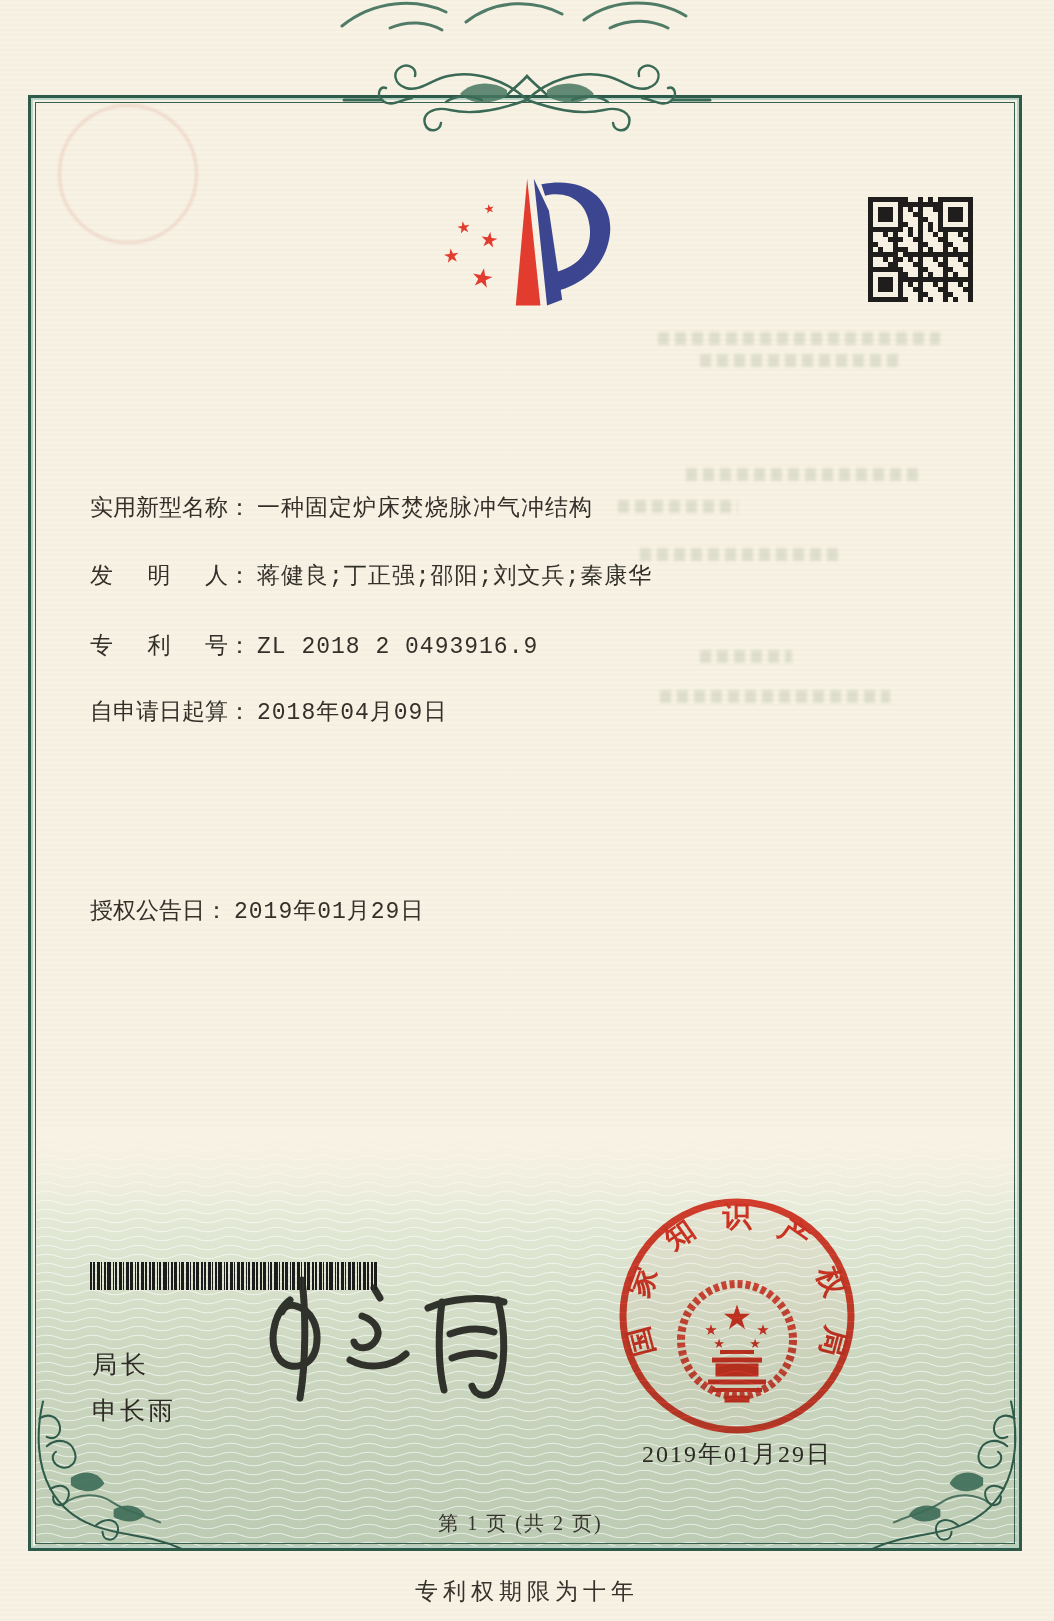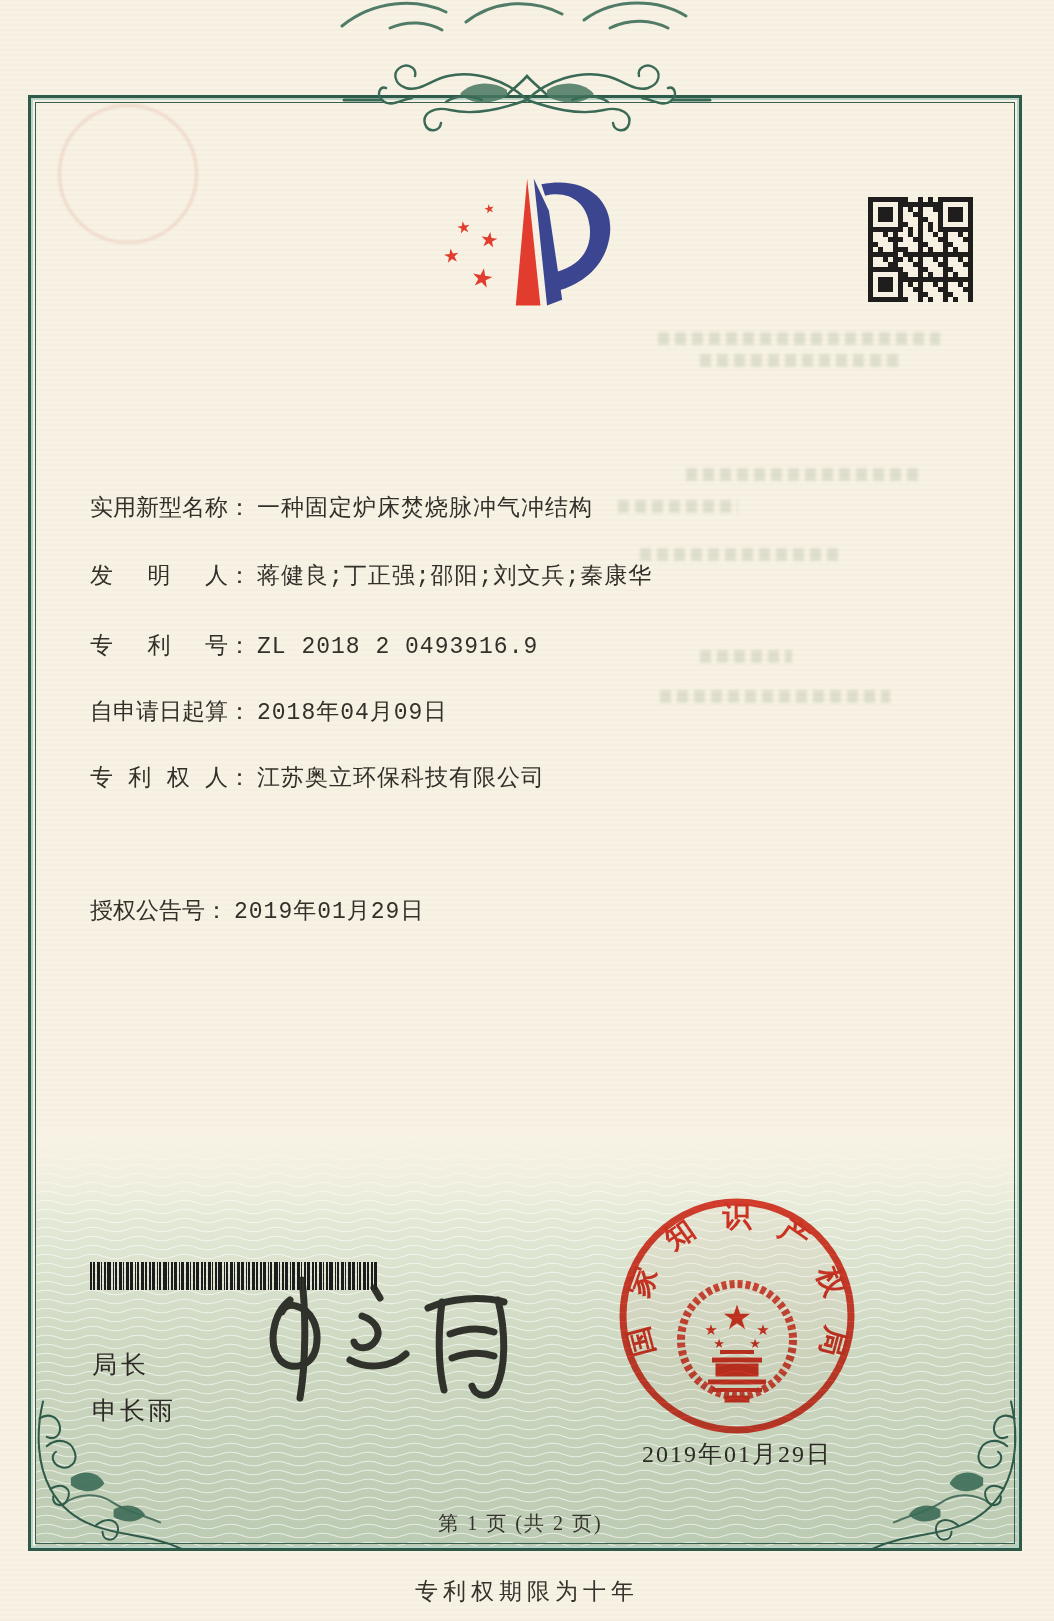--- a/index.html
+++ b/index.html
@@ -405,25 +405,22 @@
   </div>
   <div class="field" style="top:560px;">
     <span class="lbl">发明人</span><span class="col">：</span><span class="val">蒋健良;丁正强;邵阳;刘文兵;秦康华</span>
   </div>
   <div class="field" style="top:630px;">
     <span class="lbl">专利号</span><span class="col">：</span><span class="val">ZL 2018 2 0493916.9</span>
   </div>
   <div class="field" style="top:696px;">
     <span class="lbl">自申请日起算</span><span class="col">：</span><span class="val">2018年04月09日</span>
   </div>
-  <div class="field" style="top:762px;">
-    <span class="lbl">专利权人</span><span class="col">：</span><span class="val">江苏奥立环保科技有限公司</span>
-  </div>
   <div class="field" style="top:895px;">
-    <span>授权公告号</span><span class="col">：</span><span class="val">2019年01月29日</span>
+    <span>授权公告日</span><span class="col">：</span><span class="val">2019年01月29日</span>
   </div>
 
   <div class="paras">
   </div>
 
   <div class="barcode"><span style="display: inline-block; width: 2px; height: 28px; background: rgb(28, 28, 28); margin-right: 1px; vertical-align: top;"></span><span style="display: inline-block; width: 2px; height: 28px; background: rgb(28, 28, 28); margin-right: 2px; vertical-align: top;"></span><span style="display: inline-block; width: 3px; height: 28px; background: rgb(28, 28, 28); margin-right: 1px; vertical-align: top;"></span><span style="display: inline-block; width: 1px; height: 28px; background: rgb(28, 28, 28); margin-right: 2px; vertical-align: top;"></span><span style="display: inline-block; width: 2px; height: 28px; background: rgb(28, 28, 28); margin-right: 1px; vertical-align: top;"></span><span style="display: inline-block; width: 4px; height: 28px; background: rgb(28, 28, 28); margin-right: 2px; vertical-align: top;"></span><span style="display: inline-block; width: 1px; height: 28px; background: rgb(28, 28, 28); margin-right: 1px; vertical-align: top;"></span><span style="display: inline-block; width: 2px; height: 28px; background: rgb(28, 28, 28); margin-right: 2px; vertical-align: top;"></span><span style="display: inline-block; width: 3px; height: 28px; background: rgb(28, 28, 28); margin-right: 1px; vertical-align: top;"></span><span style="display: inline-block; width: 1px; height: 28px; background: rgb(28, 28, 28); margin-right: 2px; vertical-align: top;"></span><span style="display: inline-block; width: 3px; height: 28px; background: rgb(28, 28, 28); margin-right: 1px; vertical-align: top;"></span><span style="display: inline-block; width: 3px; height: 28px; background: rgb(28, 28, 28); margin-right: 2px; vertical-align: top;"></span><span style="display: inline-block; width: 1px; height: 28px; background: rgb(28, 28, 28); margin-right: 1px; vertical-align: top;"></span><span style="display: inline-block; width: 2px; height: 28px; background: rgb(28, 28, 28); margin-right: 2px; vertical-align: top;"></span><span style="display: inline-block; width: 3px; height: 28px; background: rgb(28, 28, 28); margin-right: 1px; vertical-align: top;"></span><span style="display: inline-block; width: 2px; height: 28px; background: rgb(28, 28, 28); margin-right: 2px; vertical-align: top;"></span><span style="display: inline-block; width: 2px; height: 28px; background: rgb(28, 28, 28); margin-right: 1px; vertical-align: top;"></span><span style="display: inline-block; width: 3px; height: 28px; background: rgb(28, 28, 28); margin-right: 2px; vertical-align: top;"></span><span style="display: inline-block; width: 1px; height: 28px; background: rgb(28, 28, 28); margin-right: 1px; vertical-align: top;"></span><span style="display: inline-block; width: 2px; height: 28px; background: rgb(28, 28, 28); margin-right: 2px; vertical-align: top;"></span><span style="display: inline-block; width: 4px; height: 28px; background: rgb(28, 28, 28); margin-right: 1px; vertical-align: top;"></span><span style="display: inline-block; width: 1px; height: 28px; background: rgb(28, 28, 28); margin-right: 2px; vertical-align: top;"></span><span style="display: inline-block; width: 2px; height: 28px; background: rgb(28, 28, 28); margin-right: 1px; vertical-align: top;"></span><span style="display: inline-block; width: 3px; height: 28px; background: rgb(28, 28, 28); margin-right: 2px; vertical-align: top;"></span><span style="display: inline-block; width: 1px; height: 28px; background: rgb(28, 28, 28); margin-right: 1px; vertical-align: top;"></span><span style="display: inline-block; width: 3px; height: 28px; background: rgb(28, 28, 28); margin-right: 2px; vertical-align: top;"></span><span style="display: inline-block; width: 3px; height: 28px; background: rgb(28, 28, 28); margin-right: 1px; vertical-align: top;"></span><span style="display: inline-block; width: 1px; height: 28px; background: rgb(28, 28, 28); margin-right: 2px; vertical-align: top;"></span><span style="display: inline-block; width: 2px; height: 28px; background: rgb(28, 28, 28); margin-right: 1px; vertical-align: top;"></span><span style="display: inline-block; width: 3px; height: 28px; background: rgb(28, 28, 28); margin-right: 2px; vertical-align: top;"></span><span style="display: inline-block; width: 2px; height: 28px; background: rgb(28, 28, 28); margin-right: 1px; vertical-align: top;"></span><span style="display: inline-block; width: 2px; height: 28px; background: rgb(28, 28, 28); margin-right: 2px; vertical-align: top;"></span><span style="display: inline-block; width: 3px; height: 28px; background: rgb(28, 28, 28); margin-right: 1px; vertical-align: top;"></span><span style="display: inline-block; width: 1px; height: 28px; background: rgb(28, 28, 28); margin-right: 2px; vertical-align: top;"></span><span style="display: inline-block; width: 2px; height: 28px; background: rgb(28, 28, 28); margin-right: 1px; vertical-align: top;"></span><span style="display: inline-block; width: 4px; height: 28px; background: rgb(28, 28, 28); margin-right: 2px; vertical-align: top;"></span><span style="display: inline-block; width: 1px; height: 28px; background: rgb(28, 28, 28); margin-right: 1px; vertical-align: top;"></span><span style="display: inline-block; width: 2px; height: 28px; background: rgb(28, 28, 28); margin-right: 2px; vertical-align: top;"></span><span style="display: inline-block; width: 3px; height: 28px; background: rgb(28, 28, 28); margin-right: 1px; vertical-align: top;"></span><span style="display: inline-block; width: 1px; height: 28px; background: rgb(28, 28, 28); margin-right: 2px; vertical-align: top;"></span><span style="display: inline-block; width: 3px; height: 28px; background: rgb(28, 28, 28); margin-right: 1px; vertical-align: top;"></span><span style="display: inline-block; width: 3px; height: 28px; background: rgb(28, 28, 28); margin-right: 2px; vertical-align: top;"></span><span style="display: inline-block; width: 1px; height: 28px; background: rgb(28, 28, 28); margin-right: 1px; vertical-align: top;"></span><span style="display: inline-block; width: 2px; height: 28px; background: rgb(28, 28, 28); margin-right: 2px; vertical-align: top;"></span><span style="display: inline-block; width: 3px; height: 28px; background: rgb(28, 28, 28); margin-right: 1px; vertical-align: top;"></span><span style="display: inline-block; width: 2px; height: 28px; background: rgb(28, 28, 28); margin-right: 2px; vertical-align: top;"></span><span style="display: inline-block; width: 2px; height: 28px; background: rgb(28, 28, 28); margin-right: 1px; vertical-align: top;"></span><span style="display: inline-block; width: 3px; height: 28px; background: rgb(28, 28, 28); margin-right: 2px; vertical-align: top;"></span><span style="display: inline-block; width: 1px; height: 28px; background: rgb(28, 28, 28); margin-right: 1px; vertical-align: top;"></span><span style="display: inline-block; width: 2px; height: 28px; background: rgb(28, 28, 28); margin-right: 2px; vertical-align: top;"></span><span style="display: inline-block; width: 4px; height: 28px; background: rgb(28, 28, 28); margin-right: 1px; vertical-align: top;"></span><span style="display: inline-block; width: 1px; height: 28px; background: rgb(28, 28, 28); margin-right: 2px; vertical-align: top;"></span><span style="display: inline-block; width: 2px; height: 28px; background: rgb(28, 28, 28); margin-right: 1px; vertical-align: top;"></span><span style="display: inline-block; width: 3px; height: 28px; background: rgb(28, 28, 28); margin-right: 2px; vertical-align: top;"></span><span style="display: inline-block; width: 1px; height: 28px; background: rgb(28, 28, 28); margin-right: 1px; vertical-align: top;"></span><span style="display: inline-block; width: 3px; height: 28px; background: rgb(28, 28, 28); margin-right: 2px; vertical-align: top;"></span><span style="display: inline-block; width: 3px; height: 28px; background: rgb(28, 28, 28); margin-right: 1px; vertical-align: top;"></span><span style="display: inline-block; width: 1px; height: 28px; background: rgb(28, 28, 28); margin-right: 2px; vertical-align: top;"></span><span style="display: inline-block; width: 2px; height: 28px; background: rgb(28, 28, 28); margin-right: 1px; vertical-align: top;"></span><span style="display: inline-block; width: 3px; height: 28px; background: rgb(28, 28, 28); margin-right: 2px; vertical-align: top;"></span><span style="display: inline-block; width: 2px; height: 28px; background: rgb(28, 28, 28); margin-right: 1px; vertical-align: top;"></span><span style="display: inline-block; width: 2px; height: 28px; background: rgb(28, 28, 28); margin-right: 2px; vertical-align: top;"></span><span style="display: inline-block; width: 3px; height: 28px; background: rgb(28, 28, 28); margin-right: 1px; vertical-align: top;"></span><span style="display: inline-block; width: 1px; height: 28px; background: rgb(28, 28, 28); margin-right: 2px; vertical-align: top;"></span><span style="display: inline-block; width: 2px; height: 28px; background: rgb(28, 28, 28); margin-right: 1px; vertical-align: top;"></span><span style="display: inline-block; width: 4px; height: 28px; background: rgb(28, 28, 28); margin-right: 2px; vertical-align: top;"></span><span style="display: inline-block; width: 1px; height: 28px; background: rgb(28, 28, 28); margin-right: 1px; vertical-align: top;"></span><span style="display: inline-block; width: 2px; height: 28px; background: rgb(28, 28, 28); margin-right: 2px; vertical-align: top;"></span><span style="display: inline-block; width: 3px; height: 28px; background: rgb(28, 28, 28); margin-right: 1px; vertical-align: top;"></span><span style="display: inline-block; width: 1px; height: 28px; background: rgb(28, 28, 28); margin-right: 2px; vertical-align: top;"></span><span style="display: inline-block; width: 3px; height: 28px; background: rgb(28, 28, 28); margin-right: 1px; vertical-align: top;"></span><span style="display: inline-block; width: 3px; height: 28px; background: rgb(28, 28, 28); margin-right: 2px; vertical-align: top;"></span><span style="display: inline-block; width: 1px; height: 28px; background: rgb(28, 28, 28); margin-right: 1px; vertical-align: top;"></span><span style="display: inline-block; width: 2px; height: 28px; background: rgb(28, 28, 28); margin-right: 2px; vertical-align: top;"></span><span style="display: inline-block; width: 3px; height: 28px; background: rgb(28, 28, 28); margin-right: 1px; vertical-align: top;"></span><span style="display: inline-block; width: 2px; height: 28px; background: rgb(28, 28, 28); margin-right: 2px; vertical-align: top;"></span><span style="display: inline-block; width: 2px; height: 28px; background: rgb(28, 28, 28); margin-right: 1px; vertical-align: top;"></span><span style="display: inline-block; width: 3px; height: 28px; background: rgb(28, 28, 28); margin-right: 2px; vertical-align: top;"></span></div>
 
   <div class="sig-title">局长</div>
   <div class="sig-name">申长雨</div>
 

